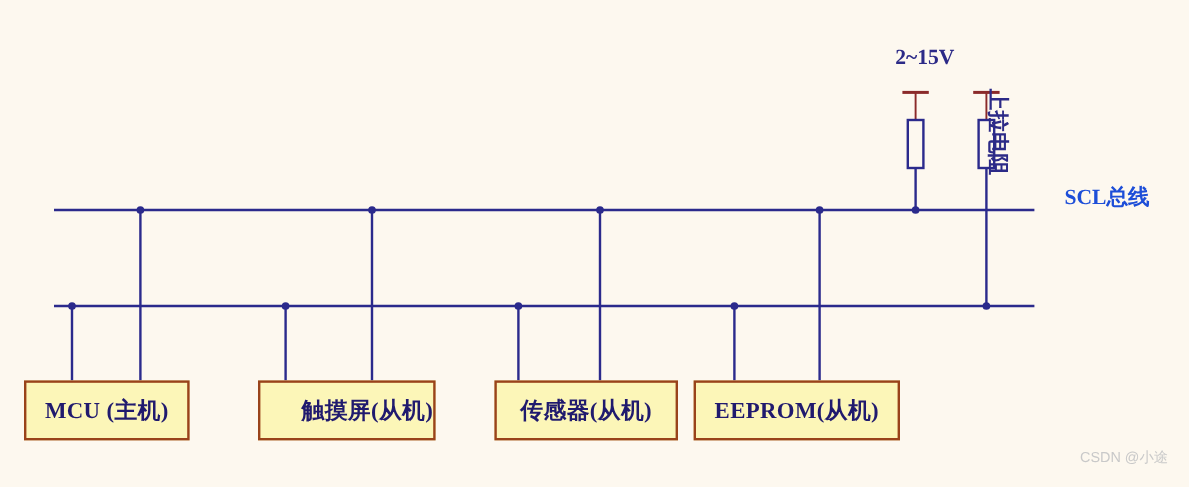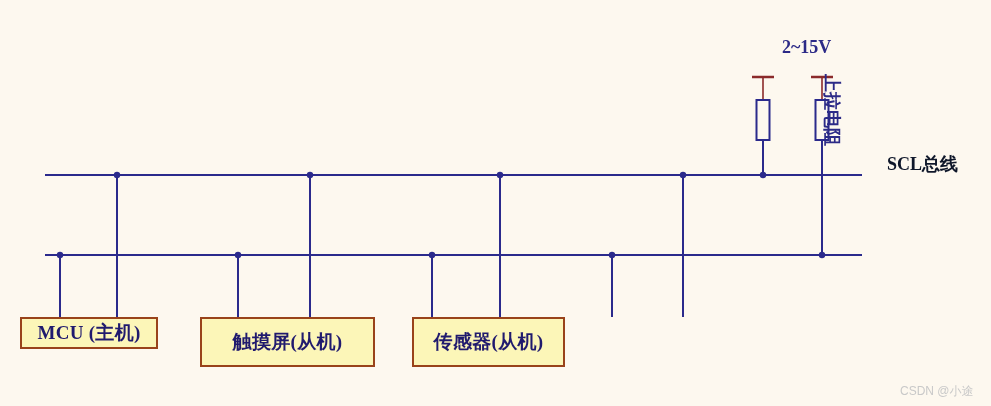--- a/index.html
+++ b/index.html
@@ -35,21 +35,21 @@
     justify-content: center;
     color: #201a6e;
     font-family: "Liberation Serif", "DejaVu Serif", serif;
     font-weight: bold;
     font-size: 19px;
     letter-spacing: 0.3px;
     white-space: nowrap;
   }
   .bus-label {
     position: absolute;
-    color: #0f172a;
+    color: #1d4ed8;
     font-family: "Liberation Serif", "DejaVu Serif", serif;
     font-weight: bold;
     font-size: 18px;
     white-space: nowrap;
   }
   .volt-label {
     position: absolute;
     color: #2c2a87;
     font-family: "Liberation Serif", "DejaVu Serif", serif;
     font-weight: bold;
@@ -103,32 +103,35 @@
       <rect x="756.5" y="100" width="13" height="40" fill="none" stroke="#2b2a8c" stroke-width="2"></rect>
       <line x1="763" y1="140" x2="763" y2="175" stroke="#2b2a8c" stroke-width="2"></line>
       <circle cx="763" cy="175" r="3.2" fill="#2b2a8c"></circle>
       <line x1="811" y1="77" x2="833" y2="77" stroke="#8b2a2a" stroke-width="2.5"></line>
       <line x1="822" y1="77" x2="822" y2="100" stroke="#8b2a2a" stroke-width="1.6"></line>
       <rect x="815.5" y="100" width="13" height="40" fill="none" stroke="#2b2a8c" stroke-width="2"></rect>
       <line x1="822" y1="140" x2="822" y2="255" stroke="#2b2a8c" stroke-width="2"></line>
       <circle cx="822" cy="255" r="3.2" fill="#2b2a8c"></circle>
     </svg>
 
-  <div class="node-box" id="box-mcu" style="left: 20px; top: 317px; width: 138px; height: 32px; text-align: center;">
+  <div class="node-box" id="box-mcu" style="left: 20px; top: 317px; width: 138px; height: 50px; text-align: center;">
     <span>MCU (主机)</span>
   </div>
-  <div class="node-box" id="box-touch" style="left: 200px; top: 317px; width: 175px; height: 50px;">
+  <div class="node-box" id="box-touch" style="left: 215px; top: 317px; width: 148px; height: 50px; justify-content: flex-end;">
     <span>触摸屏(从机)</span>
   </div>
   <div class="node-box" id="box-sensor" style="left: 412px; top: 317px; width: 153px; height: 50px;">
     <span>传感器(从机)</span>
   </div>
+  <div class="node-box" id="box-eeprom" style="left: 578px; top: 317px; width: 172px; height: 50px;">
+    <span>EEPROM(从机)</span>
+  </div>
 
-  <div class="volt-label" id="label-voltage" style="left: 746px; top: 37px; margin-left: 36px;">2~15V</div>
+  <div class="volt-label" id="label-voltage" style="left: 746px; top: 37px;">2~15V</div>
 
   <div class="vert-label" id="label-pullup" style="left: 844px; top: 74px;">上拉电阻</div>
 
   <div class="bus-label" id="label-scl" style="left: 887px; top: 152px;">SCL总线</div>
 
 
-  <div class="watermark" id="watermark" style="left: 900px; top: 383px;">CSDN @小途</div>
+  <div class="watermark" id="watermark" style="left: 900px; top: 373px;">CSDN @小途</div>
 
 </div>
 
 </body></html>

